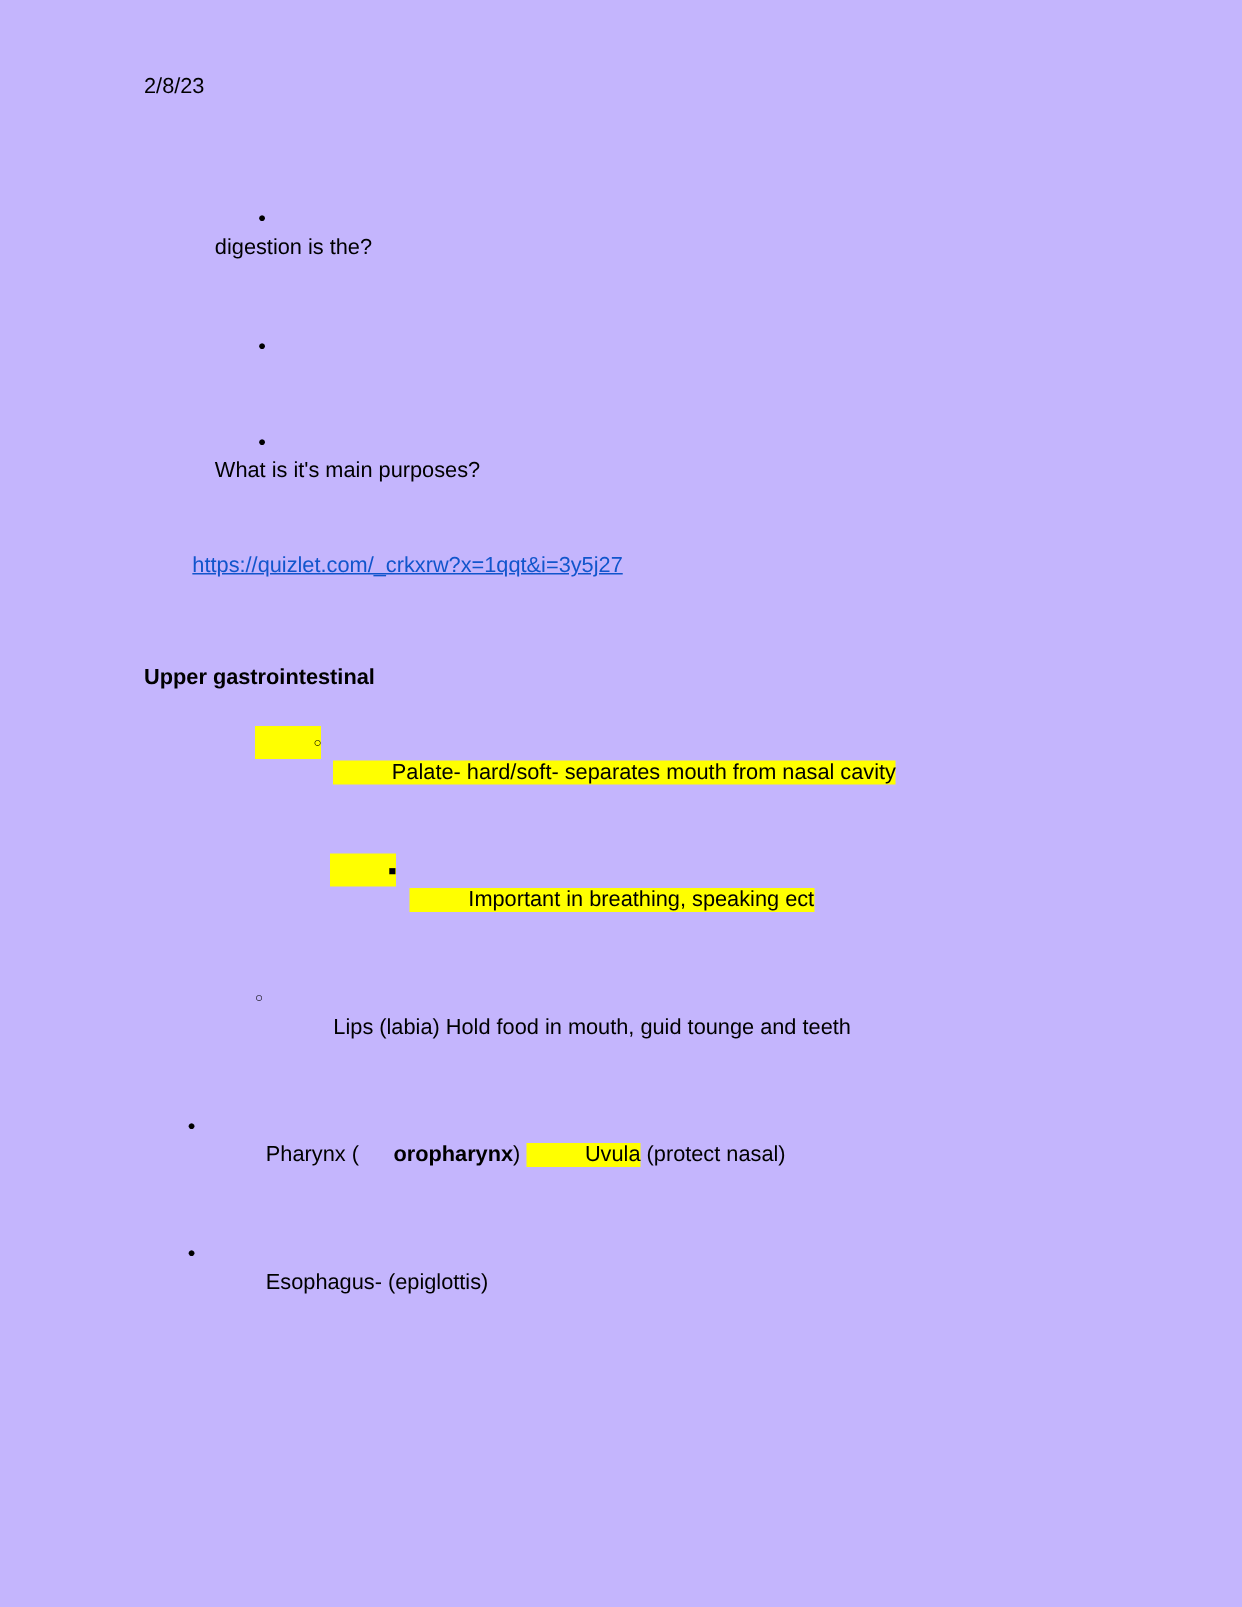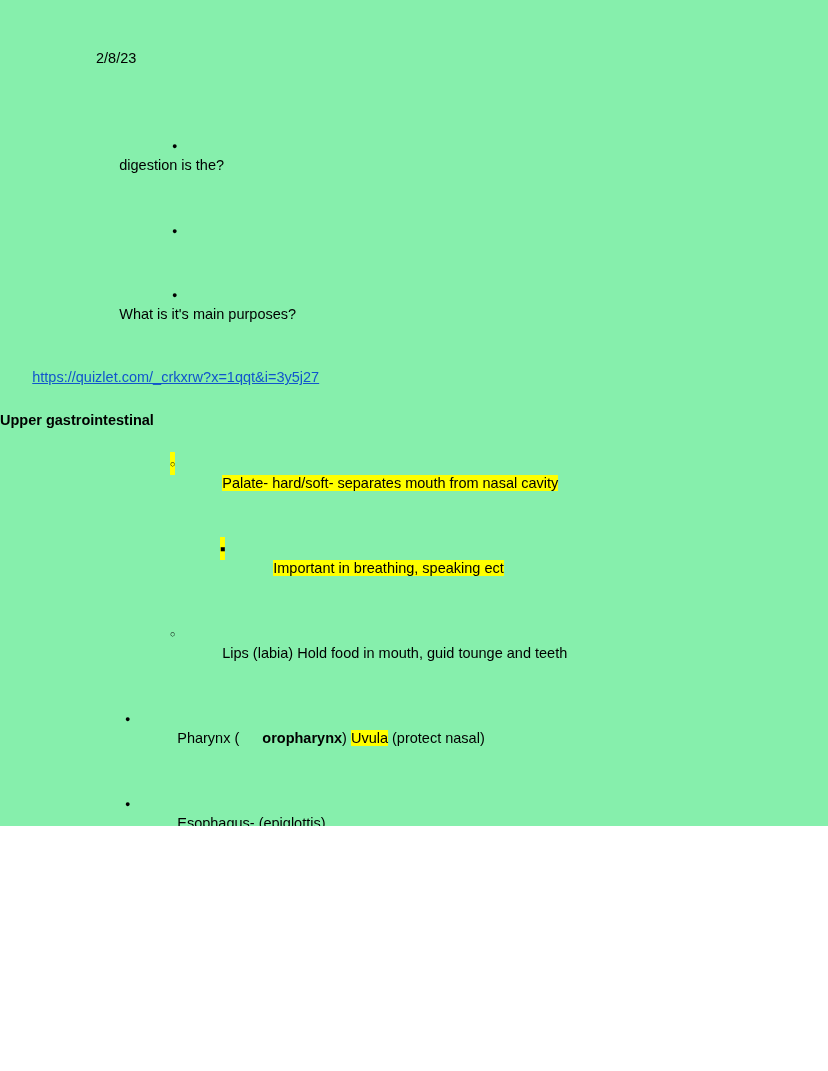--- a/index.html
+++ b/index.html
@@ -8,22 +8,22 @@
     padding: 0;
     background: #ffffff;
   }
   body {
     font-family: "Liberation Sans", sans-serif;
     color: #000000;
   }
   .page {
     position: relative;
     width: 828px;
-    height: 826px;
-    background: #86efac;
+    height: 1071px;
+    background: #c4b5fd;
     overflow: hidden;
     box-sizing: border-box;
   }
   .doc {
     position: absolute;
     left: 0;
     top: 0;
     width: 828px;
   }
   
@@ -44,45 +44,45 @@
   .line {
     position: relative;
     font-size: 14.5px;
     line-height: 21.2px;
     min-height: 21.2px;
     white-space: pre-wrap;
     padding: 0;
     margin: 0;
   }
   
-  .lv-q   { padding-left: 87px; }   
+  .lv-q   { padding-left: 111px; }   
   .lv1    { padding-left: 145px; }
   .lv2    { padding-left: 190px; }
   .lv3    { padding-left: 241px; }
-  .lv0    { }
+  .lv0    { padding-left: 96px; }
 
   .bullet {
     position: absolute;
     display: inline-block;
     text-align: left;
     font-size: 14.5px;
     line-height: 21.2px;
   }
   .lv-q > .bullet { left: 172px; }
   .lv1 > .bullet  { left: 125px; }
   .lv2 > .bullet  { left: 170px; }
   .lv3 > .bullet  { left: 220px; }
 
   .disc::before   { content: "\25CF"; font-size: 9px; }
   .circ::before   { content: "\25CB"; font-size: 9px; }
   .sq::before     { content: "\25A0"; font-size: 8.5px; }
 
   .bold { font-weight: bold; margin-left: 23px; }
-  .hl { background-color: #ffff00; }
-  .heading { font-weight: bold; }
+  .hl { background-color: #ffff00; padding-left: 39px; }
+  .heading { font-weight: bold; margin-top: 32px; }
   .link {
     color: #1155cc;
     text-decoration: underline;
   }
 </style>
 </head>
 <body>
 
 <div class="page">
   <div class="doc">

